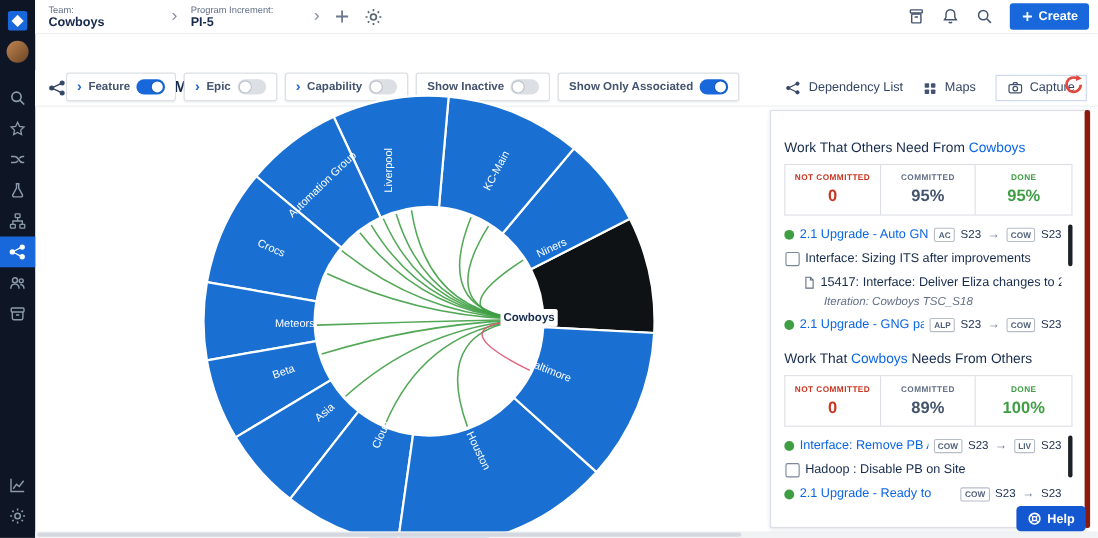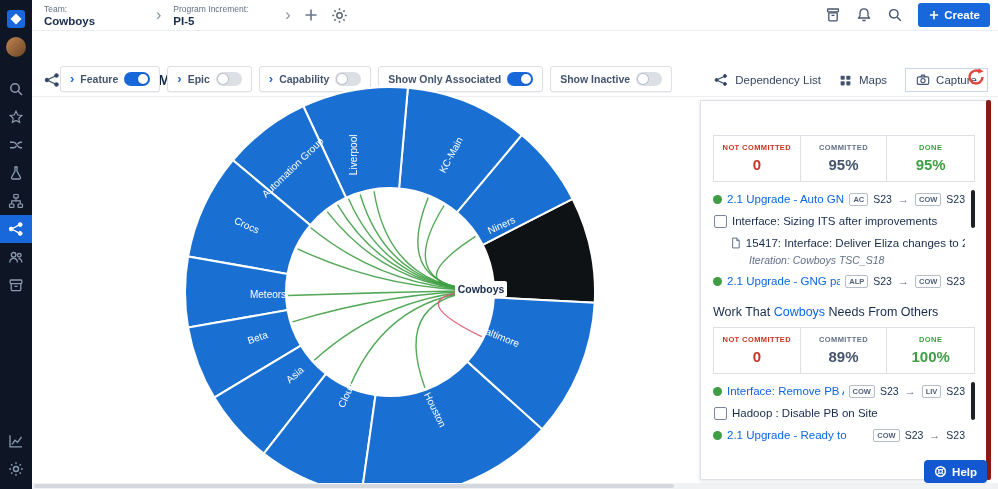--- a/index.html
+++ b/index.html
@@ -306,28 +306,28 @@
         </span>
     </div>
     <div class="chip">
       <span class="chev">›</span>
       <span>Capability</span>
       <span class="toggle">
           <span class="knob"></span>
         </span>
     </div>
     <div class="chip">
+      <span>Show Inactive</span>
+      <span class="toggle">
+          <span class="knob"></span>
+        </span>
+    </div>
+    <div class="chip">
       <span>Show Only Associated</span>
       <span class="toggle on">
-          <span class="knob"></span>
-        </span>
-    </div>
-    <div class="chip">
-      <span>Show Inactive</span>
-      <span class="toggle">
           <span class="knob"></span>
         </span>
     </div>
     <span class="spinner">
       <svg width="20" height="20" viewBox="0 0 20 20">
           <path d="M16.5 10a6.5 6.5 0 1 1-3-5.5" stroke="#E2483D" stroke-width="2.4" fill="none"></path>
           <polygon points="12.6,1.2 17.6,4.4 12.2,6.6" fill="#E2483D"></polygon>
         </svg>
     </span>
   </div>
@@ -372,20 +372,23 @@
         <text transform="translate(119.90659289193074,294.66343765280396) rotate(-41)" fill="#ffffff" font-size="10" font-weight="500" text-anchor="middle" dy="0.35em">Asia</text>
         <text transform="translate(171.23811360920132,315.0965435866733) rotate(-66)" fill="#ffffff" font-size="10" font-weight="500" text-anchor="middle" dy="0.35em">Cloud</text>
         <text transform="translate(260.1543616427077,329.63113373864746) rotate(64)" fill="#ffffff" font-size="10" font-weight="500" text-anchor="middle" dy="0.35em">Houston</text>
         <text transform="translate(324.4076948388809,256.2035780230776) rotate(22)" fill="#ffffff" font-size="10" font-weight="500" text-anchor="middle" dy="0.35em">Baltimore</text>
       </svg>
   </div>
   <div class="team-chip">Cowboys</div>
 
   <section class="panel">
 
+    <div class="sec-title">
+      <span>Work That Others Need From </span><a class="lnk">Cowboys</a><span></span>
+    </div>
     <div class="stats">
       <div class="stat nc">
         <div class="stat-label">NOT COMMITTED</div>
         <div class="stat-value">0</div>
       </div>
       <div class="stat c">
         <div class="stat-label">COMMITTED</div>
         <div class="stat-value">95%</div>
       </div>
       <div class="stat d">

